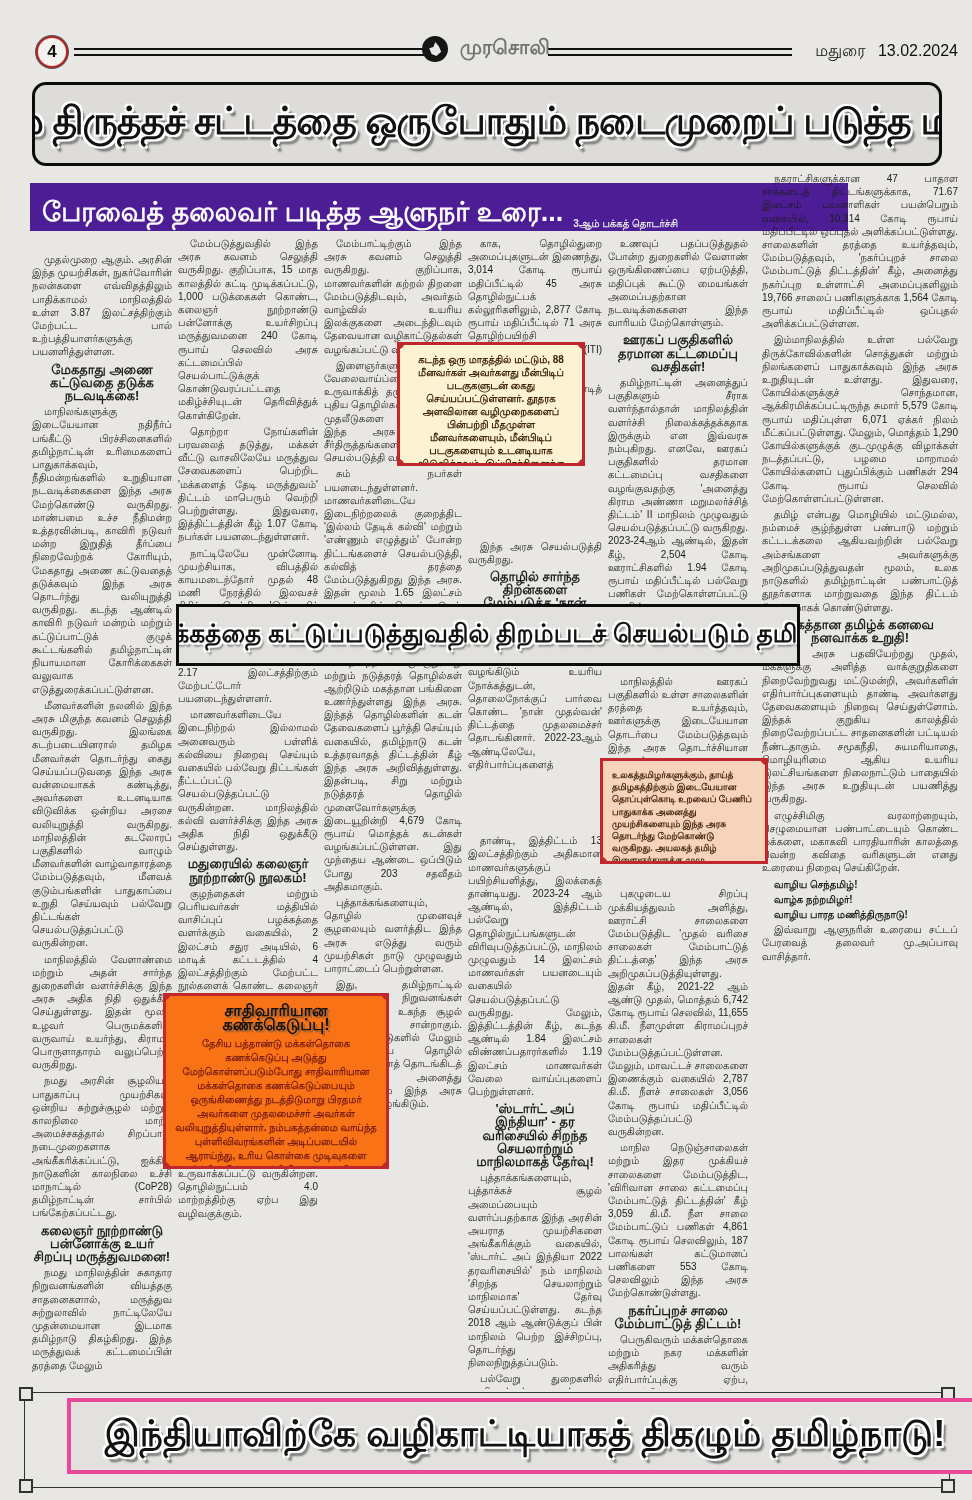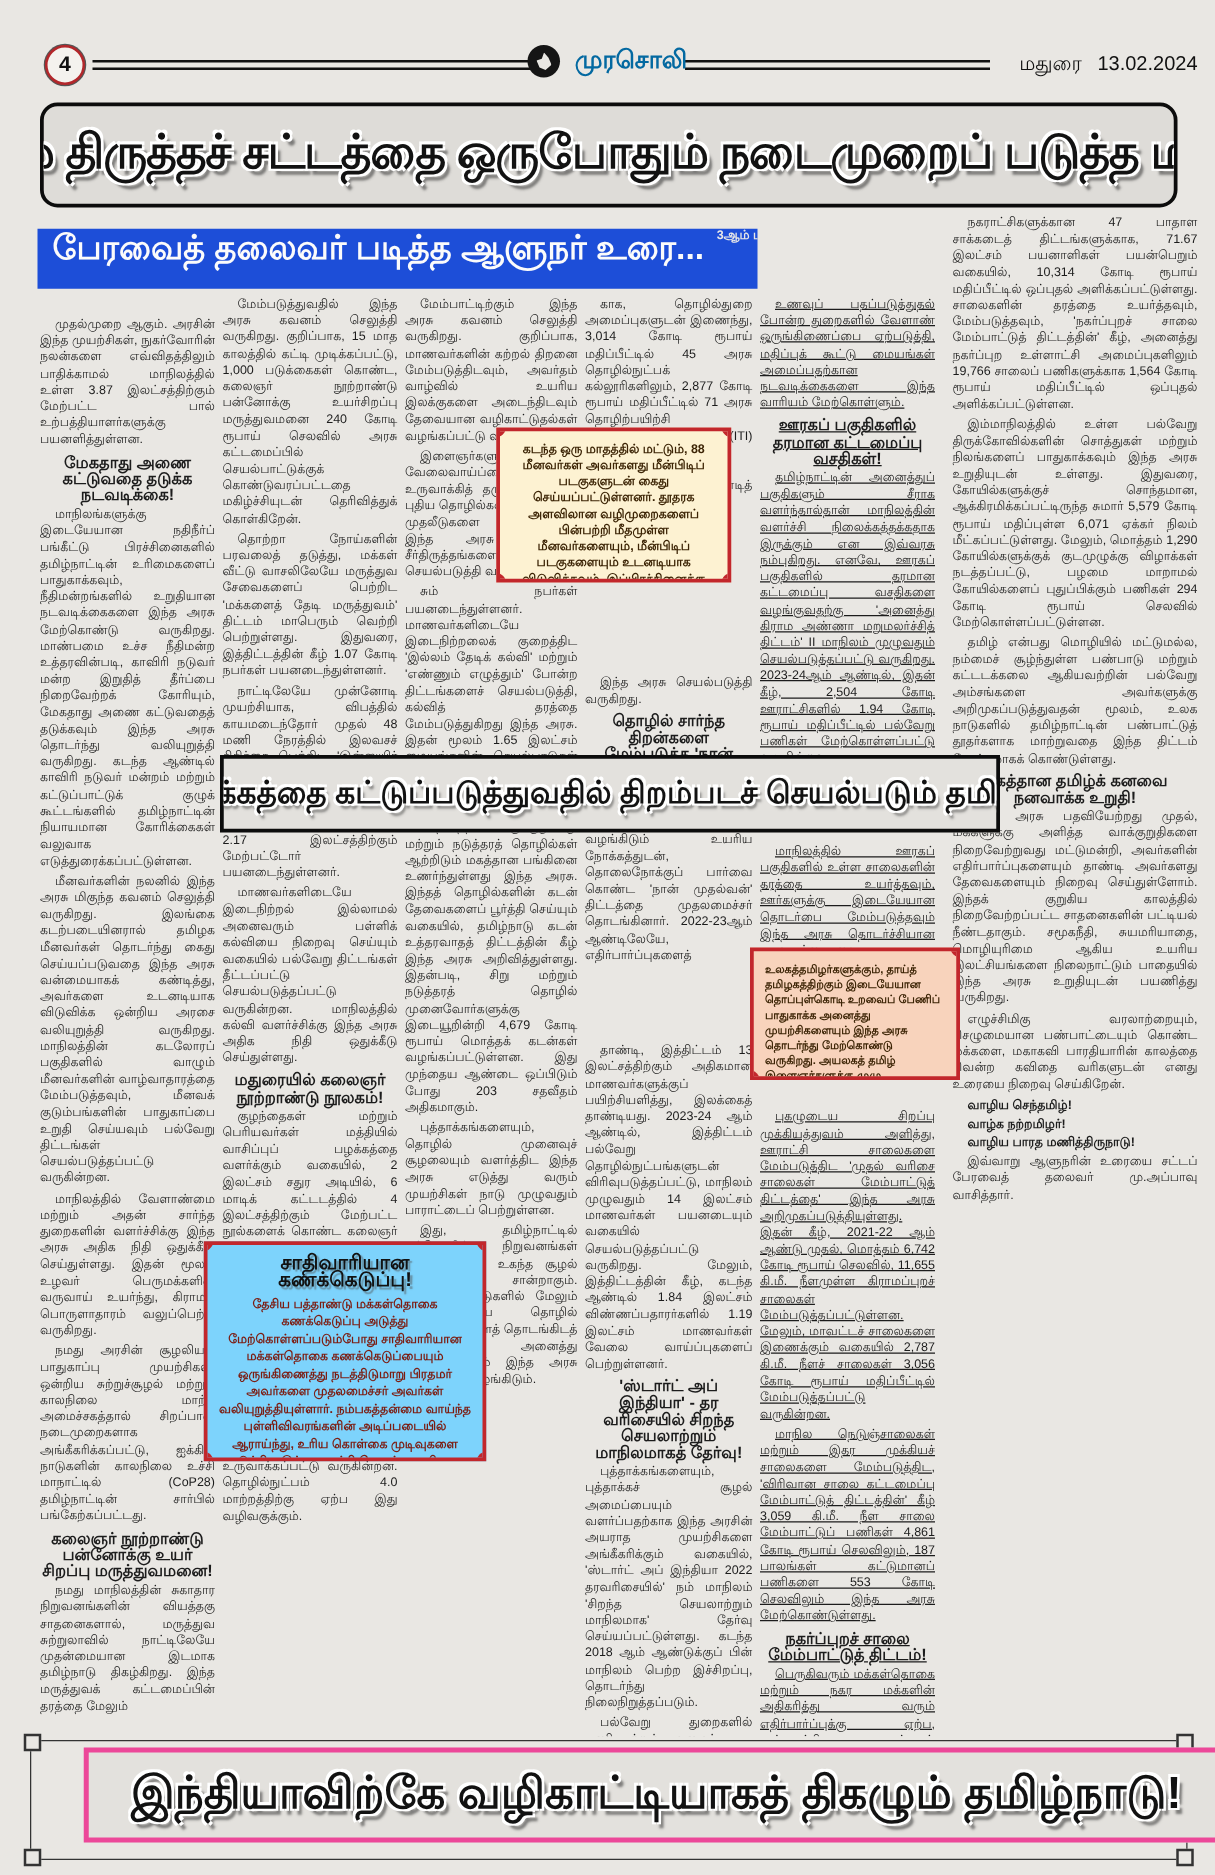--- a/index.html
+++ b/index.html
@@ -3,33 +3,33 @@
 <meta charset="utf-8">
 <style>
   html,body{margin:0;padding:0;}
   body{width:972px;height:1500px;background:#d6d4d0;font-family:"Liberation Sans","DejaVu Sans",sans-serif;}
   .page{position:relative;width:972px;height:1500px;background:#e9e7e3;overflow:hidden;color:#1b1b1b;}
   
   .hdr-line{position:absolute;height:2px;background:#111;}
   .pagenum{position:absolute;left:36px;top:36px;width:28px;height:28px;border:2px solid #b3272b;border-radius:50%;
     background:#f4f2ee;display:flex;align-items:center;justify-content:center;font-weight:bold;font-size:17px;color:#111;
     box-shadow:0 0 0 1px #555;}
-  .masthead{position:absolute;left:0;top:36px;width:972px;text-align:center;font-weight:bold;font-size:20px;color:#0369a1;}
+  .masthead{position:absolute;left:0;top:36px;width:972px;text-align:center;font-weight:bold;font-size:20px;color:#737373;}
   .mast-logo{display:inline-block;width:26px;height:26px;border-radius:50%;background:#151515;vertical-align:middle;
     margin-right:6px;position:relative;}
   .mast-logo:after{content:"";position:absolute;left:7px;top:6px;width:12px;height:14px;background:#e9e7e3;
     clip-path:polygon(50% 0,80% 30%,100% 70%,60% 100%,20% 85%,0 45%,35% 35%);}
   .dateline{position:absolute;right:14px;top:42px;font-weight:normal;font-size:16px;color:#111;}
   
   .headline1{position:absolute;left:32px;top:82px;width:904px;height:78px;background:#dedcd8;border:3px solid #0c0c0c;
     border-radius:14px;display:flex;align-items:center;justify-content:center;overflow:hidden;}
   .headline1 span{font-size:38px;font-weight:bold;letter-spacing:-1px;color:#121212;white-space:nowrap;
     text-shadow:-2px -2px 0 #fff,2px -2px 0 #fff,-2px 2px 0 #fff,2px 2px 0 #fff,4px 5px 2px rgba(40,40,40,.55);}
-  .headline2{position:absolute;left:30px;top:183px;width:576px;height:48px;background:#1d4ed8;display:flex;
-    align-items:flex-start;padding-left:12px;box-sizing:border-box;overflow:hidden;}
+  .headline2{position:absolute;left:30px;top:183px;width:818px;height:48px;background:#4c1d95;display:flex;
+    align-items:flex-end;padding-left:12px;box-sizing:border-box;overflow:hidden;}
   .headline2 .big{color:#fbfbfb;font-weight:bold;font-size:27px;white-space:nowrap;}
   .headline2 .note{color:#e8e8e8;font-weight:bold;font-size:10px;margin-left:10px;white-space:nowrap;}
   .midbanner{position:absolute;left:176px;top:604px;width:618px;height:56px;background:#e3e1dd;border:3px solid #0c0c0c;
     display:flex;align-items:center;justify-content:center;z-index:6;overflow:hidden;}
   .midbanner span{font-size:25px;font-weight:bold;color:#121212;white-space:nowrap;
     text-shadow:-2px -2px 0 #fff,2px -2px 0 #fff,-2px 2px 0 #fff,2px 2px 0 #fff,3px 4px 2px rgba(40,40,40,.5);}
   .botframe{position:absolute;left:24px;top:1392px;width:924px;height:94px;border:1px solid #333;z-index:5;}
   .botframe .tick{position:absolute;width:10px;height:10px;border:2px solid #333;background:#e9e7e3;}
   .t-tl{left:-6px;top:-6px;border-right:none;border-bottom:none;}
   .t-tr{right:-6px;top:-6px;border-left:none;border-bottom:none;}
@@ -46,21 +46,21 @@
   .boldline{margin:0 0 2px;font-weight:bold;text-indent:12px;}
   
   .redbox{position:absolute;border:3px solid #c2272c;font-weight:bold;text-align:center;z-index:7;
     box-sizing:border-box;padding:8px 9px;overflow:hidden;}
   .redbox .corn{position:absolute;width:11px;height:11px;background:#c2272c;}
   .c-tl{left:-6px;top:-6px;border-radius:0 0 9px 0;}
   .c-tr{right:-6px;top:-6px;border-radius:0 0 0 9px;}
   .c-bl{left:-6px;bottom:-6px;border-radius:0 9px 0 0;}
   .c-br{right:-6px;bottom:-6px;border-radius:9px 0 0 0;}
   .box1{left:397px;top:342px;width:188px;height:124px;background:#fdf2d2;color:#3c2405;font-size:10px;line-height:13px;}
-  .box2{left:163px;top:993px;width:226px;height:176px;background:#7dd3fc;color:#7c1d12;font-size:10px;line-height:14px;}
+  .box2{left:163px;top:993px;width:226px;height:176px;background:#f97316;color:#7c1d12;font-size:10px;line-height:14px;}
   .box2 .bx-title{font-size:16px;color:#121212;margin:0 0 5px;text-shadow:2px 2px 1px rgba(80,80,80,.5);}
   .box3{left:600px;top:758px;width:168px;height:106px;background:#f8d3bc;color:#3c2405;font-size:9px;line-height:12.2px;
     text-align:left;font-weight:bold;}
 </style>
 </head>
 <body>
 
 <div class="page">
 
   <div class="pagenum">
@@ -124,21 +124,21 @@
     <p class="para">இந்த அரசு செயல்படுத்தி வருகிறது.</p>
     <p class="subhead">தொழில் சார்ந்த திறன்களை மேம்படுத்த 'நான் முதல்வன்' திட்டம்!</p>
     <p class="para">10 இலட்சம் இளைஞர்களுக்குத் தொழில் சார்ந்த திறன்களை வழங்கிடும் உயரிய நோக்கத்துடன், தொலைநோக்குப் பார்வை கொண்ட 'நான் முதல்வன்' திட்டத்தை முதலமைச்சர் தொடங்கினார். 2022-23ஆம் ஆண்டிலேயே, எதிர்பார்ப்புகளைத்</p>
     <div style="height:60px;"></div>
     <p class="para">தாண்டி, இத்திட்டம் 13 இலட்சத்திற்கும் அதிகமான மாணவர்களுக்குப் பயிற்சியளித்து, இலக்கைத் தாண்டியது. 2023-24 ஆம் ஆண்டில், இத்திட்டம் பல்வேறு தொழில்நுட்பங்களுடன் விரிவுபடுத்தப்பட்டு, மாநிலம் முழுவதும் 14 இலட்சம் மாணவர்கள் பயனடையும் வகையில் செயல்படுத்தப்பட்டு வருகிறது. மேலும், இத்திட்டத்தின் கீழ், கடந்த ஆண்டில் 1.84 இலட்சம் விண்ணப்பதாரர்களில் 1.19 இலட்சம் மாணவர்கள் வேலை வாய்ப்புகளைப் பெற்றுள்ளனர்.</p>
     <p class="subhead">'ஸ்டார்ட் அப் இந்தியா' - தர வரிசையில் சிறந்த செயலாற்றும் மாநிலமாகத் தேர்வு!</p>
     <p class="para">புத்தாக்கங்களையும், புத்தாக்கச் சூழல் அமைப்பையும் வளர்ப்பதற்காக இந்த அரசின் அயராத முயற்சிகளை அங்கீகரிக்கும் வகையில், 'ஸ்டார்ட் அப் இந்தியா 2022 தரவரிசையில்' நம் மாநிலம் 'சிறந்த செயலாற்றும் மாநிலமாக' தேர்வு செய்யப்பட்டுள்ளது. கடந்த 2018 ஆம் ஆண்டுக்குப் பின் மாநிலம் பெற்ற இச்சிறப்பு, தொடர்ந்து நிலைநிறுத்தப்படும்.</p>
     <p class="para">பல்வேறு துறைகளில் பணியாற்றும் அமைப்புசாரா தொழிலாளர்களின் நலன்</p>
   </div>
 
-  <div class="col" style="left:608px;top:237px;width:140px;height:1152px;text-decoration:underline;">
+  <div class="col" style="left:608px;top:237px;width:140px;height:1152px;">
     <p class="para">உணவுப் பதப்படுத்துதல் போன்ற துறைகளில் வேளாண் ஒருங்கிணைப்பை ஏற்படுத்தி, மதிப்புக் கூட்டு மையங்கள் அமைப்பதற்கான நடவடிக்கைகளை இந்த வாரியம் மேற்கொள்ளும்.</p>
     <p class="subhead">ஊரகப் பகுதிகளில் தரமான கட்டமைப்பு வசதிகள்!</p>
     <p class="para">தமிழ்நாட்டின் அனைத்துப் பகுதிகளும் சீராக வளர்ந்தால்தான் மாநிலத்தின் வளர்ச்சி நிலைக்கத்தக்கதாக இருக்கும் என இவ்வரசு நம்புகிறது. எனவே, ஊரகப் பகுதிகளில் தரமான கட்டமைப்பு வசதிகளை வழங்குவதற்கு 'அனைத்து கிராம அண்ணா மறுமலர்ச்சித் திட்டம்' II மாநிலம் முழுவதும் செயல்படுத்தப்பட்டு வருகிறது. 2023-24ஆம் ஆண்டில், இதன் கீழ், 2,504 கோடி ஊராட்சிகளில் 1.94 கோடி ரூபாய் மதிப்பீட்டில் பல்வேறு பணிகள் மேற்கொள்ளப்பட்டு வருகின்றன.</p>
     <div style="height:58px;"></div>
     <p class="para">மாநிலத்தில் ஊரகப் பகுதிகளில் உள்ள சாலைகளின் தரத்தை உயர்த்தவும், ஊர்களுக்கு இடையேயான தொடர்பை மேம்படுத்தவும் இந்த அரசு தொடர்ச்சியான நடவடிக்கைகளை மேற்கொண்டு வருகிறது.</p>
     <div style="height:104px;"></div>
     <p class="para">புகழுடைய சிறப்பு முக்கியத்துவம் அளித்து, ஊராட்சி சாலைகளை மேம்படுத்திட 'முதல் வரிசை சாலைகள் மேம்பாட்டுத் திட்டத்தை' இந்த அரசு அறிமுகப்படுத்தியுள்ளது. இதன் கீழ், 2021-22 ஆம் ஆண்டு முதல், மொத்தம் 6,742 கோடி ரூபாய் செலவில், 11,655 கி.மீ. நீளமுள்ள கிராமப்புறச் சாலைகள் மேம்படுத்தப்பட்டுள்ளன. மேலும், மாவட்டச் சாலைகளை இணைக்கும் வகையில் 2,787 கி.மீ. நீளச் சாலைகள் 3,056 கோடி ரூபாய் மதிப்பீட்டில் மேம்படுத்தப்பட்டு வருகின்றன.</p>
     <p class="para">மாநில நெடுஞ்சாலைகள் மற்றும் இதர முக்கியச் சாலைகளை மேம்படுத்திட, 'விரிவான சாலை கட்டமைப்பு மேம்பாட்டுத் திட்டத்தின்' கீழ் 3,059 கி.மீ. நீள சாலை மேம்பாட்டுப் பணிகள் 4,861 கோடி ரூபாய் செலவிலும், 187 பாலங்கள் கட்டுமானப் பணிகளை 553 கோடி செலவிலும் இந்த அரசு மேற்கொண்டுள்ளது.</p>
     <p class="subhead">நகர்ப்புறச் சாலை மேம்பாட்டுத் திட்டம்!</p>
     <p class="para">பெருகிவரும் மக்கள்தொகை மற்றும் நகர மக்களின் அதிகரித்து வரும் எதிர்பார்ப்புக்கு ஏற்ப, உள்ளாட்சி அமைப்புகள் வழங்கிடும் சேவைகளின் தரத்தை உயர்த்த வேண்டியது அவசியமாகும். இதன்படி 13 மாநகராட்சிகள், 12</p>

